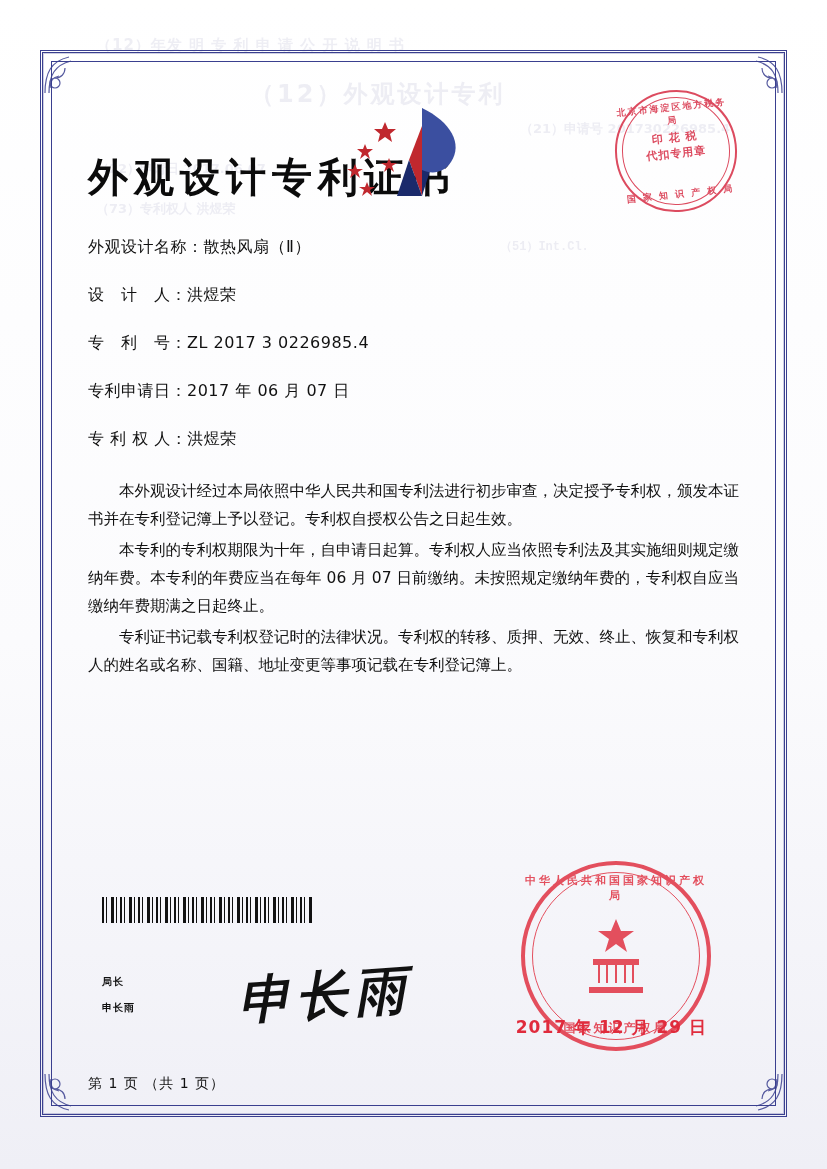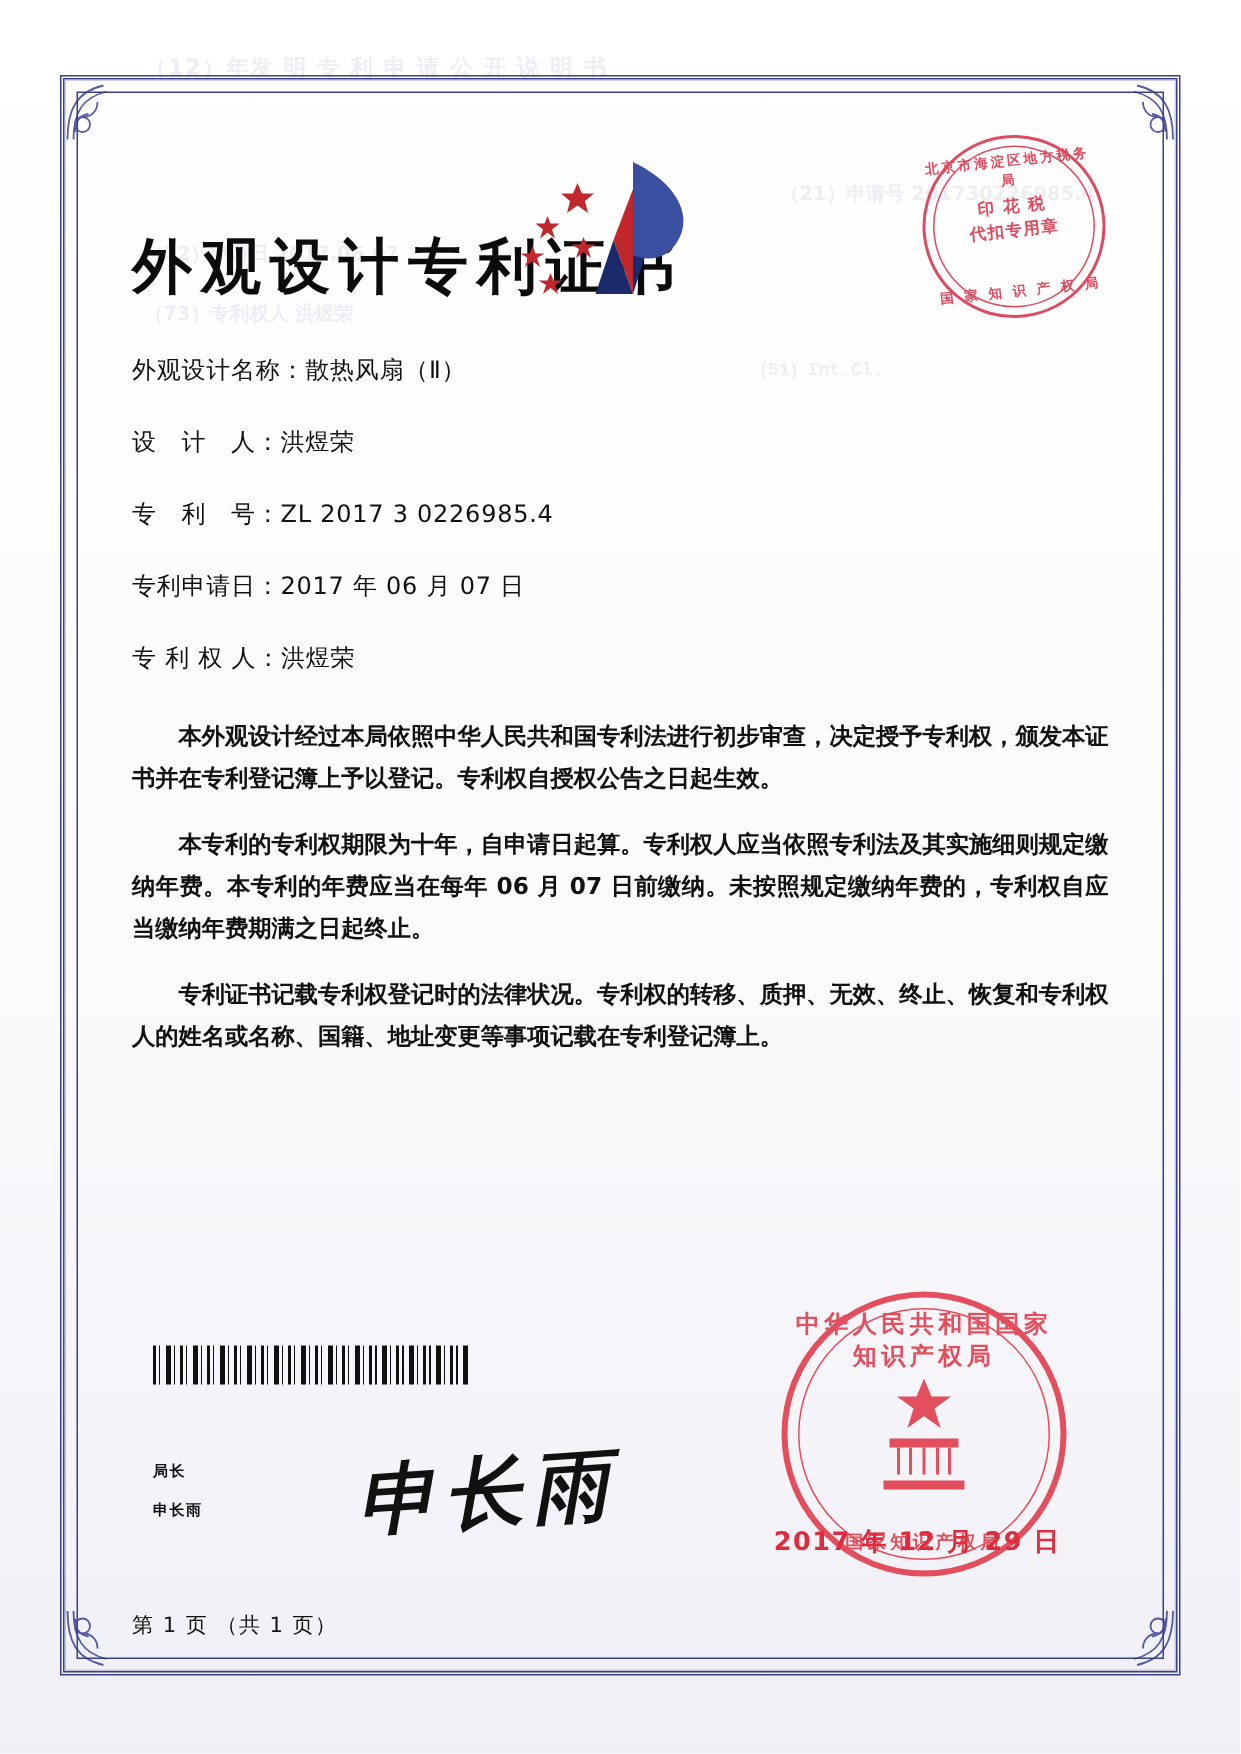--- a/index.html
+++ b/index.html
@@ -144,23 +144,22 @@
   .field .val { }
 
   .paragraphs {
     margin-top: 24px;
     font-size: 15.5px;
     line-height: 28px;
     color: #111;
     text-align: justify;
   }
   .paragraphs p {
-    margin: 16px 0 2px 0;
+    margin: 3px 0 2px 0;
     text-indent: 2em;
-    font-weight: bold;
   }
 
   
   .barcode {
     position: absolute;
     left: 14px;
     bottom: 176px;
     height: 26px;
     width: 212px;
     background-image: repeating-linear-gradient(
@@ -205,21 +204,21 @@
     width: 182px;
     height: 182px;
     border-radius: 50%;
     border: 4px solid #e02b3c;
     opacity: .82;
     color: #e02b3c;
   }
   .seal-main .ring2 { position:absolute; inset:7px; border-radius:50%; border:1.5px solid #e02b3c; }
   .seal-main .arc-top {
     position:absolute; top:8px; left:0; right:0;
-    text-align:center; font-size:16px; font-weight:700; letter-spacing:3px;
+    text-align:center; font-size:11px; font-weight:700; letter-spacing:3px;
   }
   .seal-main .arc-bottom {
     position:absolute; bottom:10px; left:0; right:0;
     text-align:center; font-size:12px; font-weight:700; letter-spacing:3px;
   }
   .seal-main .emblem {
     position:absolute; left:50%; top:50%;
     transform: translate(-50%,-50%);
     width: 86px; height: 86px;
   }
@@ -243,20 +242,21 @@
     color: #111;
     letter-spacing: 1px;
   }
 </style>
 </head>
 <body>
 
 <div class="page">
 
   <div class="watermark-text wm1">（12）年发 明 专 利 申 请 公 开 说 明 书</div>
+  <div class="watermark-text wm2">（12）外观设计专利</div>
   <div class="watermark-text wm3">（21）申请号 201730226985.4</div>
   <div class="watermark-text wm4">（22）申请日 2017.06.07</div>
   <div class="watermark-text wm5">（73）专利权人 洪煜荣</div>
   <div class="watermark-text wm6">（51）Int.Cl.</div>
 
   <div class="border-outer">
     <div class="border-inner"></div>
 
     <div class="corner tl">
       <svg viewBox="0 0 46 46" fill="none" stroke="currentColor" stroke-width="1.2">

